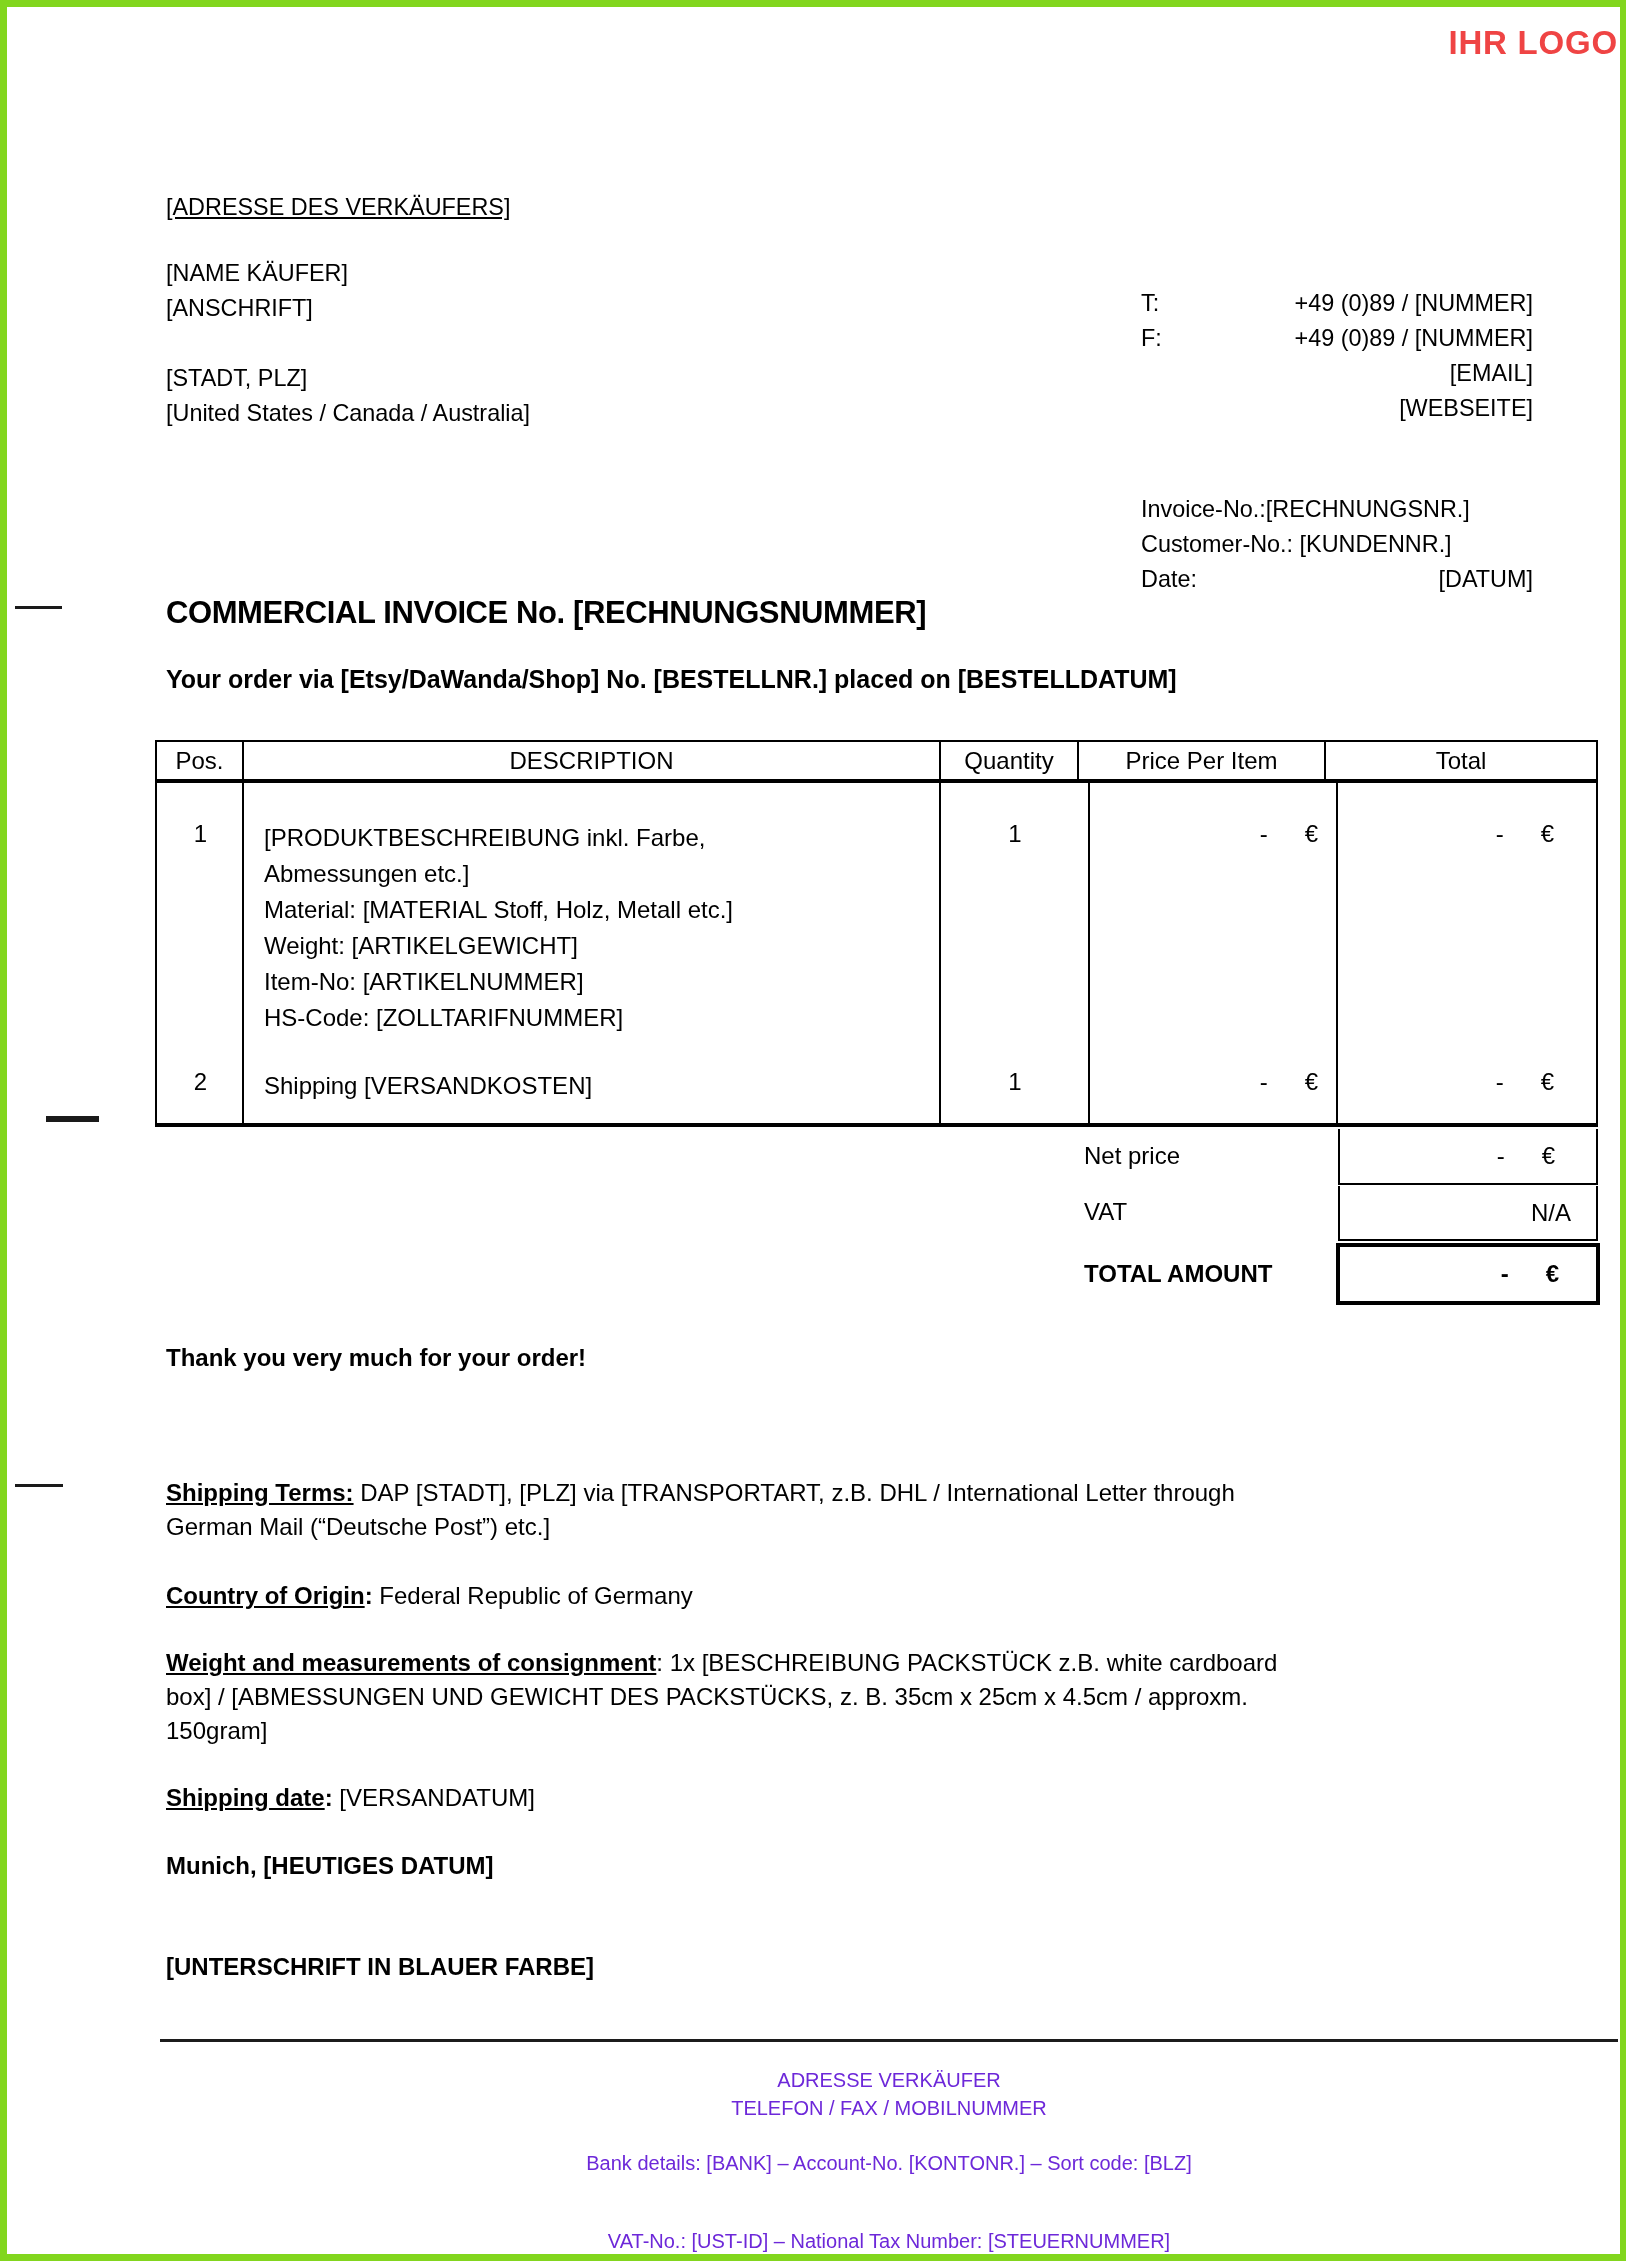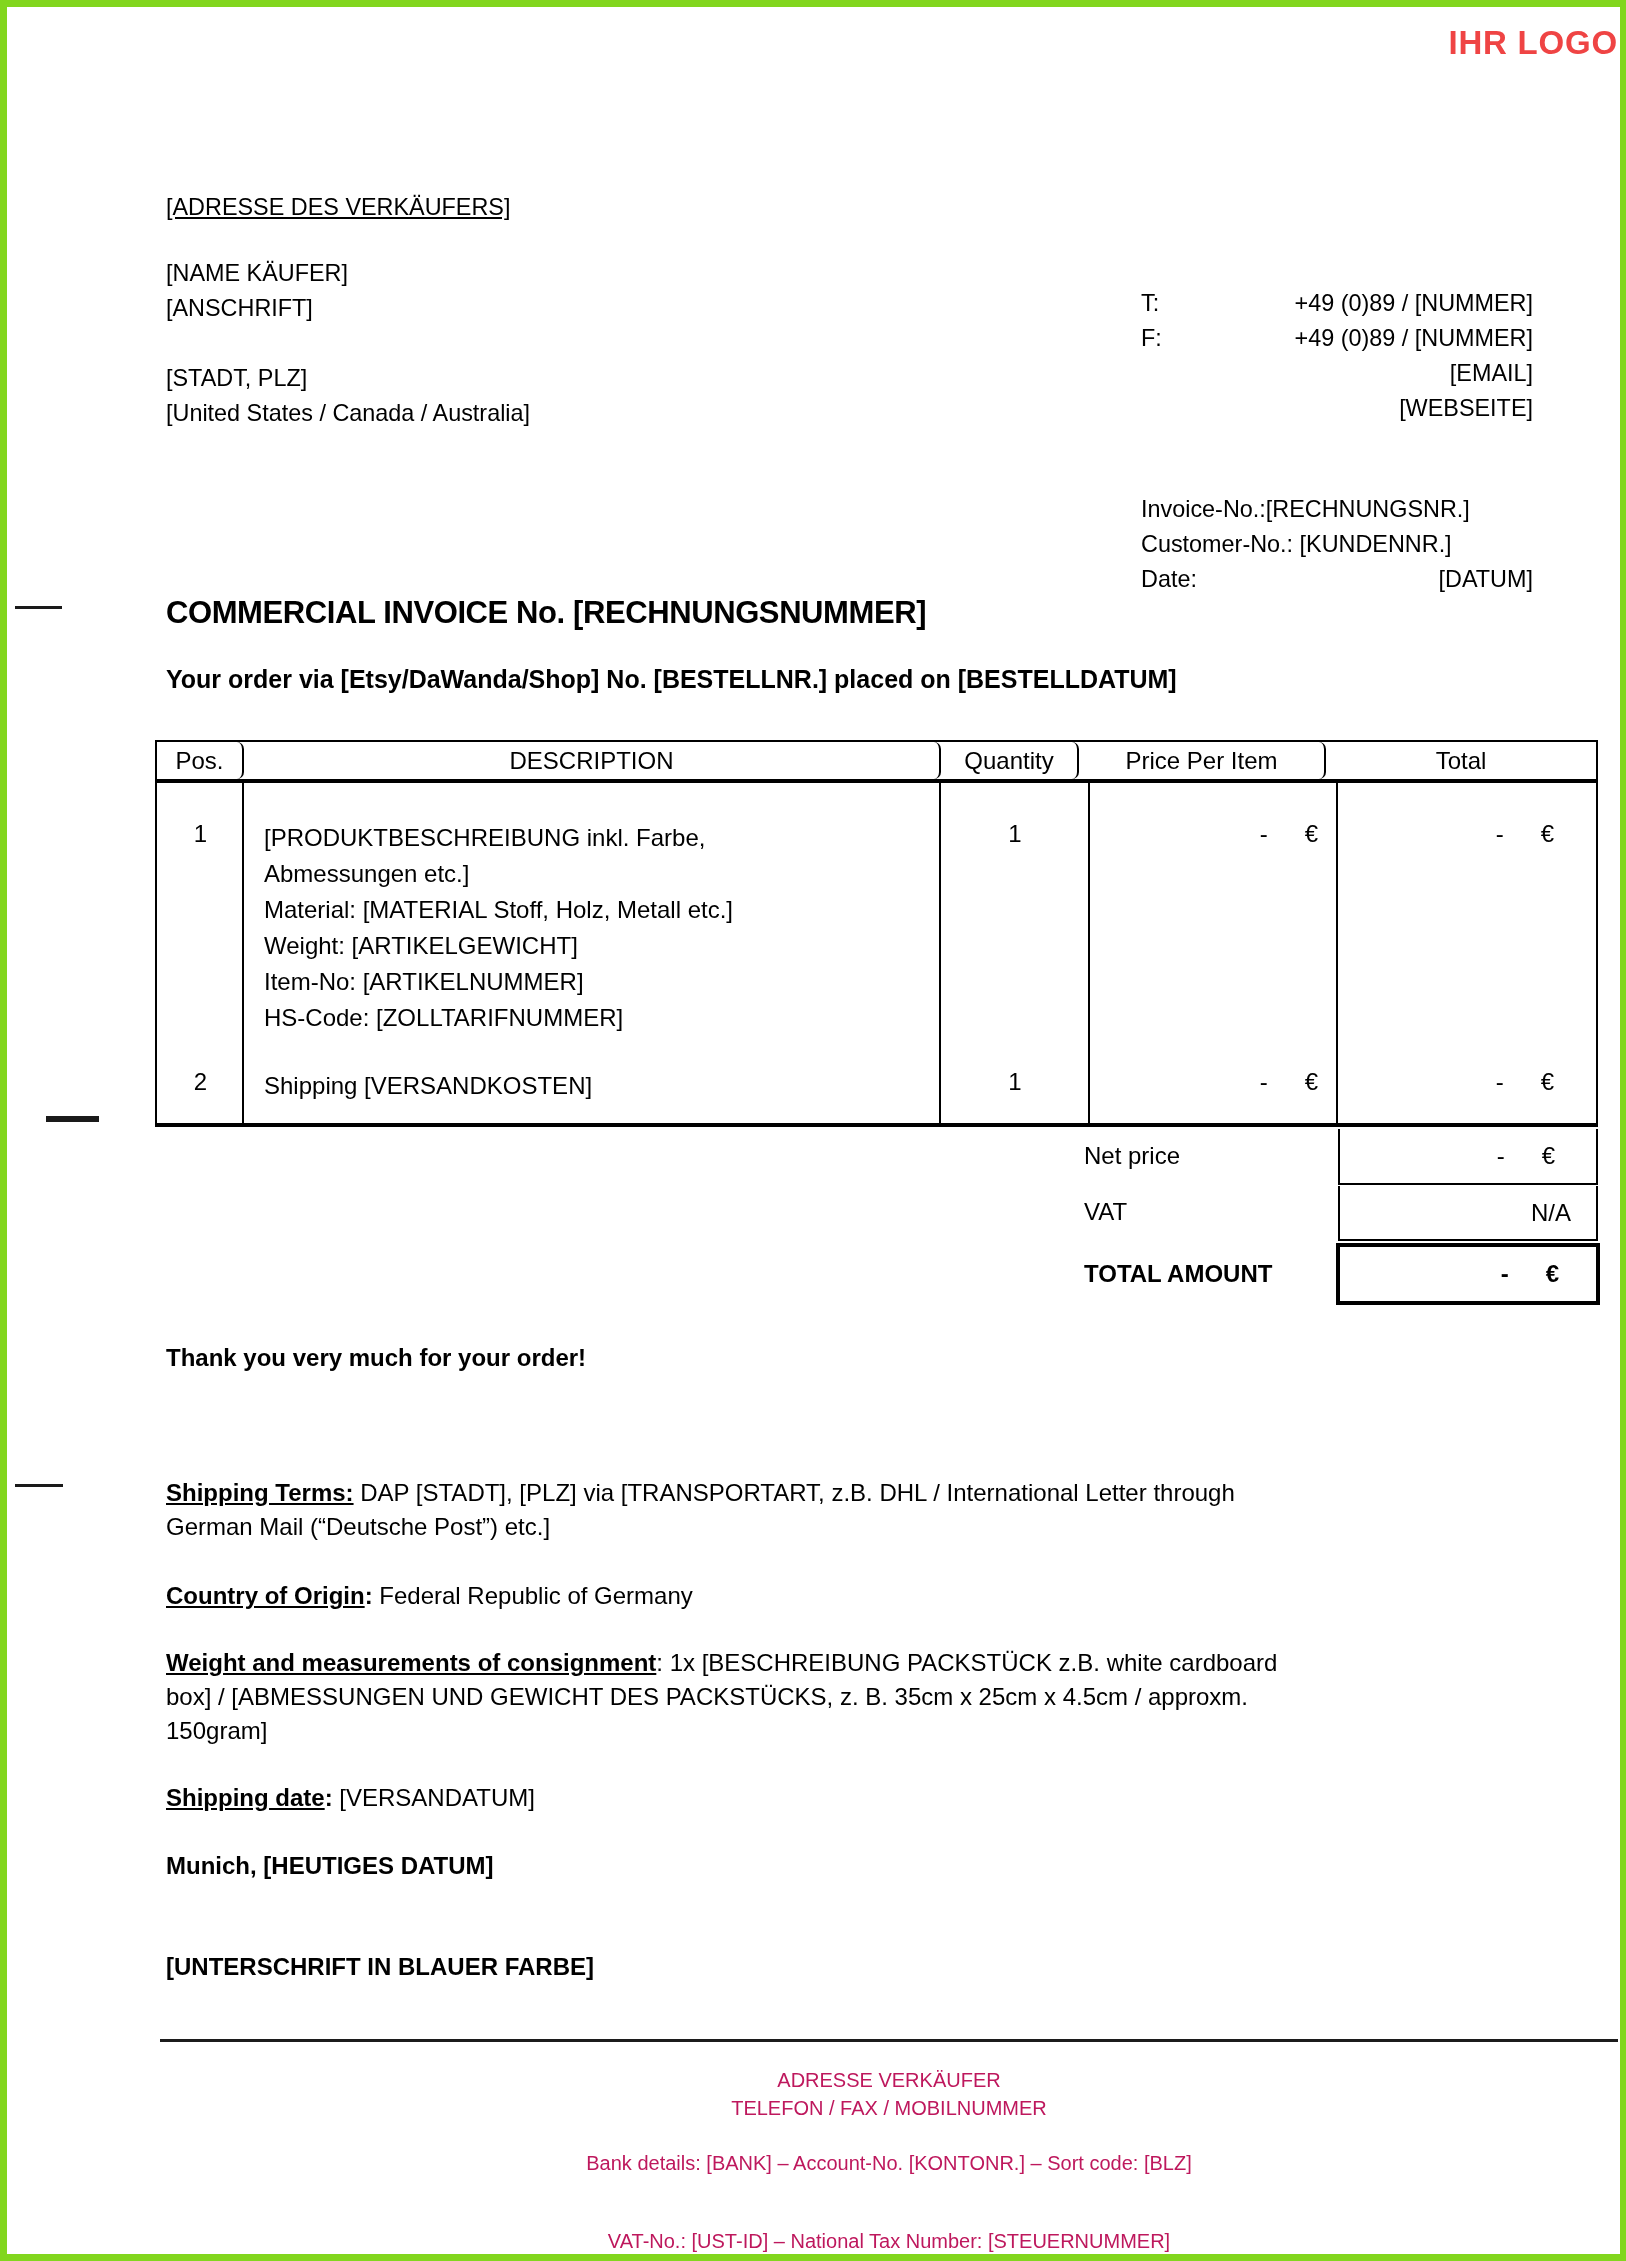--- a/index.html
+++ b/index.html
@@ -21,39 +21,39 @@
   .contact{left:1134px;top:279px;width:392px;font-size:23.4px;line-height:35px;}
   .contact .row{display:flex;justify-content:space-between;}
   .contact .r{text-align:right;}
   .meta{left:1134px;top:485px;width:392px;font-size:23.4px;line-height:35px;white-space:nowrap;}
   .meta .row{display:flex;justify-content:space-between;}
   .title{left:159px;top:588px;font-size:31px;font-weight:bold;white-space:nowrap;letter-spacing:-0.4px;}
   .order-line{left:159px;top:658px;font-size:25px;font-weight:bold;white-space:nowrap;}
   
   .table{left:148px;top:733px;width:1443px;box-sizing:border-box;border:2.3px solid #000;border-bottom-width:4.7px;font-size:24px;}
   .thead{display:flex;height:37px;border-bottom:4.7px solid #000;align-items:center;}
-  .thead .hc{text-align:center;box-sizing:border-box;height:100%;display:flex;align-items:center;justify-content:center;border-radius:7px;}
+  .thead .hc{text-align:center;box-sizing:border-box;height:100%;display:flex;align-items:center;justify-content:center;}
   .bc{border-right:2.3px solid #000;}
   .tbody{position:relative;height:340px;}
   .col{position:absolute;top:0;height:100%;box-sizing:border-box;}
   .cellpos{width:87px;text-align:center;}
   .cellqty{width:150px;text-align:center;}
   .desc{line-height:36px;white-space:nowrap;}
   .money{text-align:right;box-sizing:border-box;}
   .money .eur{margin-left:37px;}
   
   .tot-box{left:1331px;width:260px;box-sizing:border-box;border:2.3px solid #000;border-top:none;display:flex;align-items:center;justify-content:flex-end;font-size:24px;}
   .tot-label{font-size:24px;white-space:nowrap;}
   
   .sec{left:159px;font-size:24px;line-height:34px;white-space:nowrap;}
   .lbl{font-weight:bold;text-decoration:underline;}
   .b{font-weight:bold;}
   
   .rule{left:153px;top:2032px;width:1458px;height:3.1px;background:#1c1c1c;}
-  .fline{left:153px;width:1458px;text-align:center;font-size:20px;color:#be185d;white-space:nowrap;}
+  .fline{left:153px;width:1458px;text-align:center;font-size:20px;color:#6d28d9;white-space:nowrap;}
   
   .mark{background:#1a1a1a;}
 </style>
 </head>
 <body>
 
 <div class="page">
 
   <div class="abs mark" style="left:7.8px;top:599px;width:47px;height:3.1px;"></div>
   <div class="abs mark" style="left:39px;top:1109px;width:53px;height:6.2px;"></div>

